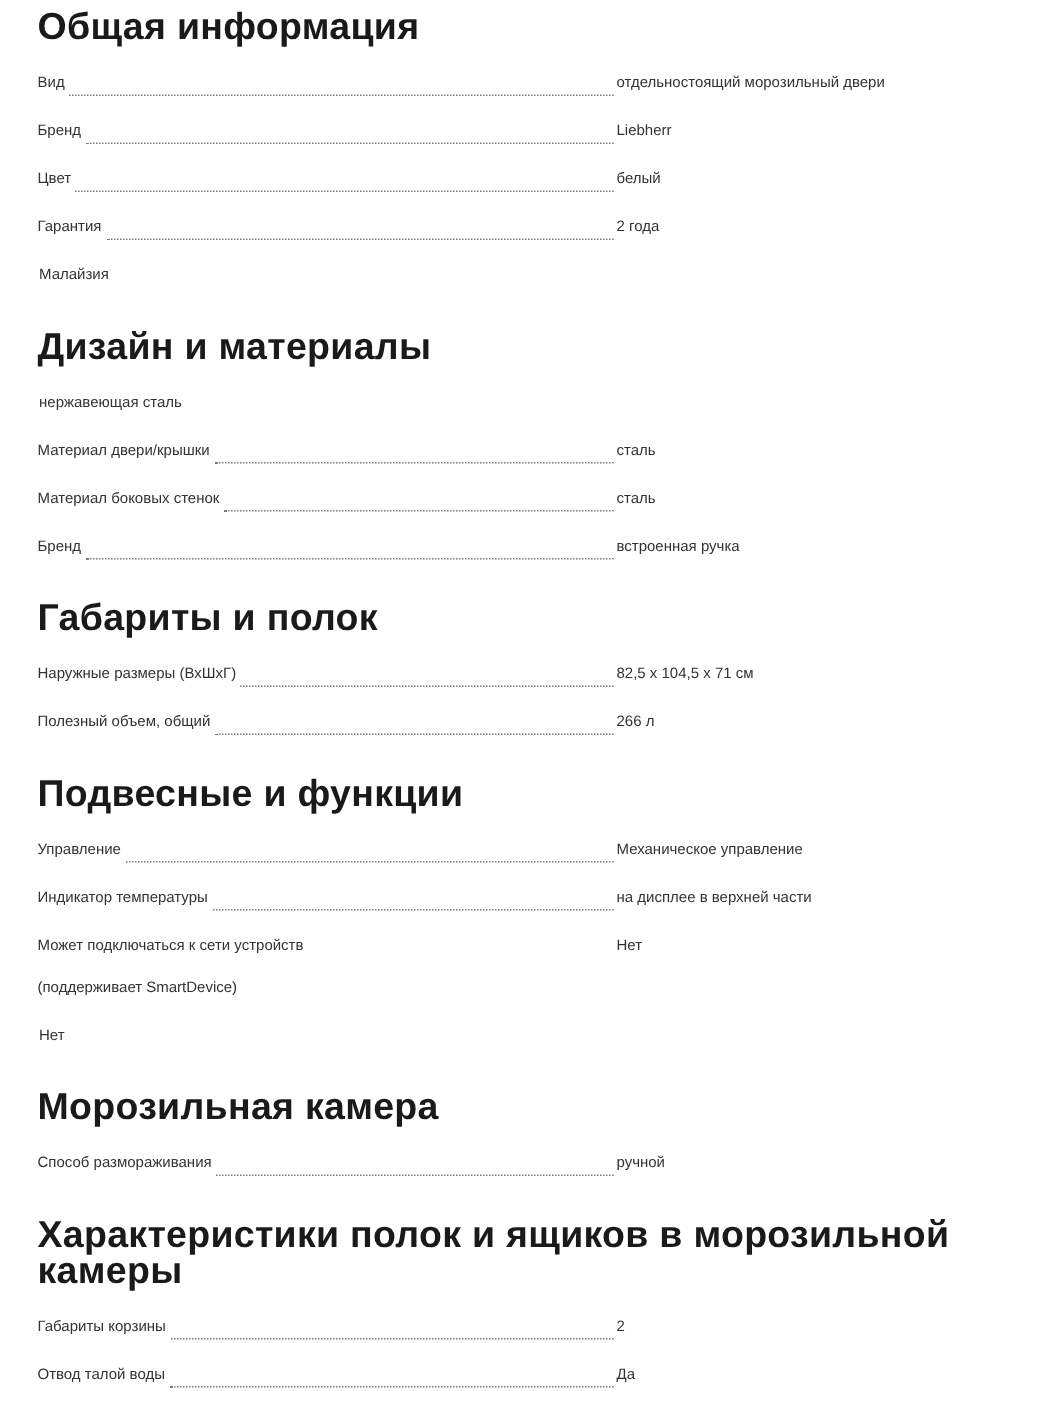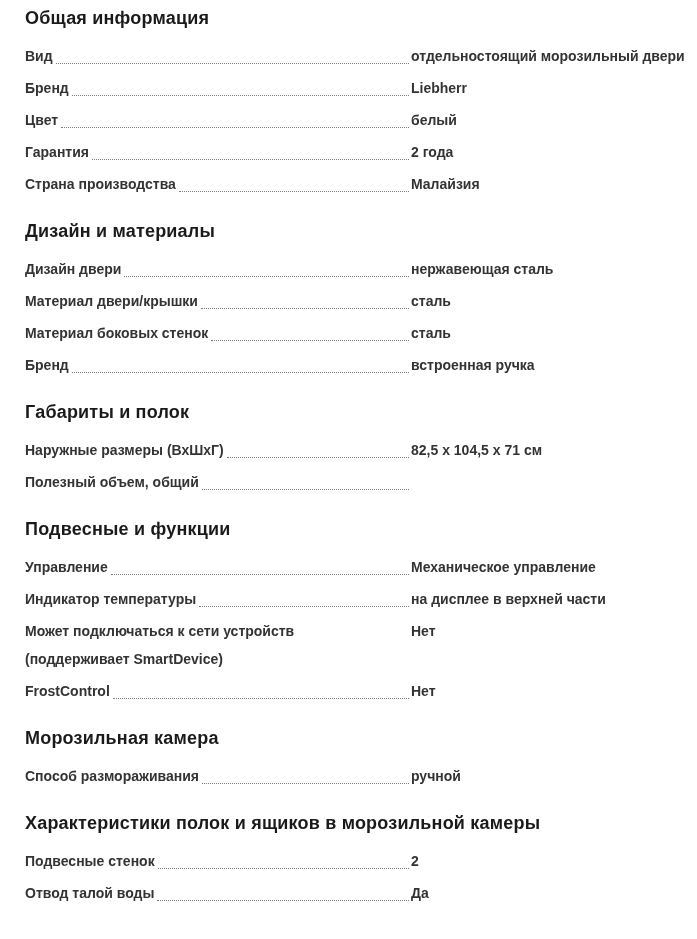--- a/index.html
+++ b/index.html
@@ -13,34 +13,33 @@
     box-sizing: border-box;
     padding: 6px 13px 10px 25px;
     overflow: hidden;
     font-family: "Liberation Sans", "DejaVu Sans", sans-serif;
     color: #333333;
   }
   .section {
     margin-bottom: 21px;
   }
   .section-title {
-    font-size: 18px;
+    font-size: 25px;
     font-weight: 700;
     color: #1a1a1a;
     line-height: 24px;
     margin: 0 0 12px 0;
     letter-spacing: 0.2px;
   }
   .row {
     display: flex;
     align-items: baseline;
-    font-size: 14px;
+    font-size: 10px;
     line-height: 28px;
     margin-bottom: 4px;
-    font-weight: bold;
   }
   .row-left {
     width: 385px;
     min-width: 385px;
     max-width: 385px;
     display: flex;
     align-items: baseline;
   }
   .spec-label {
     color: #333333;
@@ -96,37 +95,29 @@
 
   <div class="row">
     <div class="row-left">
       <span class="spec-label">Гарантия</span>
       <span class="leader"></span>
     </div>
     <div class="spec-value">2 года</div>
   </div>
 
   <div class="row">
-    <div class="row-left">
-      <span class="spec-label">Страна производства</span>
-      <span class="leader"></span>
-    </div>
     <div class="spec-value">Малайзия</div>
   </div>
 </div>
   </section>
 
   <section class="section">
     <h2 class="section-title">Дизайн и материалы</h2>
     <div class="rows">
   <div class="row">
-    <div class="row-left">
-      <span class="spec-label">Дизайн двери</span>
-      <span class="leader"></span>
-    </div>
     <div class="spec-value">нержавеющая сталь</div>
   </div>
 
   <div class="row">
     <div class="row-left">
       <span class="spec-label">Материал двери/крышки</span>
       <span class="leader"></span>
     </div>
     <div class="spec-value">сталь</div>
   </div>
@@ -158,20 +149,21 @@
       <span class="leader"></span>
     </div>
     <div class="spec-value">82,5 x 104,5 x 71 см</div>
   </div>
 
   <div class="row">
     <div class="row-left">
       <span class="spec-label">Полезный объем, общий</span>
       <span class="leader"></span>
     </div>
+    <div class="spec-value">266 л</div>
   </div>
 </div>
   </section>
 
   <section class="section">
     <h2 class="section-title">Подвесные и функции</h2>
     <div class="rows">
   <div class="row">
     <div class="row-left">
       <span class="spec-label">Управление</span>
@@ -190,24 +182,20 @@
 
   <div class="row">
     <div class="row-left">
       <span class="spec-label">Может подключаться к сети устройств<span class="line2">(поддерживает SmartDevice)</span></span>
 
     </div>
     <div class="spec-value">Нет</div>
   </div>
 
   <div class="row">
-    <div class="row-left">
-      <span class="spec-label">FrostControl</span>
-      <span class="leader"></span>
-    </div>
     <div class="spec-value">Нет</div>
   </div>
 </div>
   </section>
 
   <section class="section">
     <h2 class="section-title">Морозильная камера</h2>
     <div class="rows">
   <div class="row">
     <div class="row-left">
@@ -217,21 +205,21 @@
     <div class="spec-value">ручной</div>
   </div>
 </div>
   </section>
 
   <section class="section">
     <h2 class="section-title">Характеристики полок и ящиков в морозильной камеры</h2>
     <div class="rows">
   <div class="row">
     <div class="row-left">
-      <span class="spec-label">Подвесные стенок</span>
+      <span class="spec-label">Габариты корзины</span>
       <span class="leader"></span>
     </div>
     <div class="spec-value">2</div>
   </div>
 
   <div class="row">
     <div class="row-left">
       <span class="spec-label">Отвод талой воды</span>
       <span class="leader"></span>
     </div>

